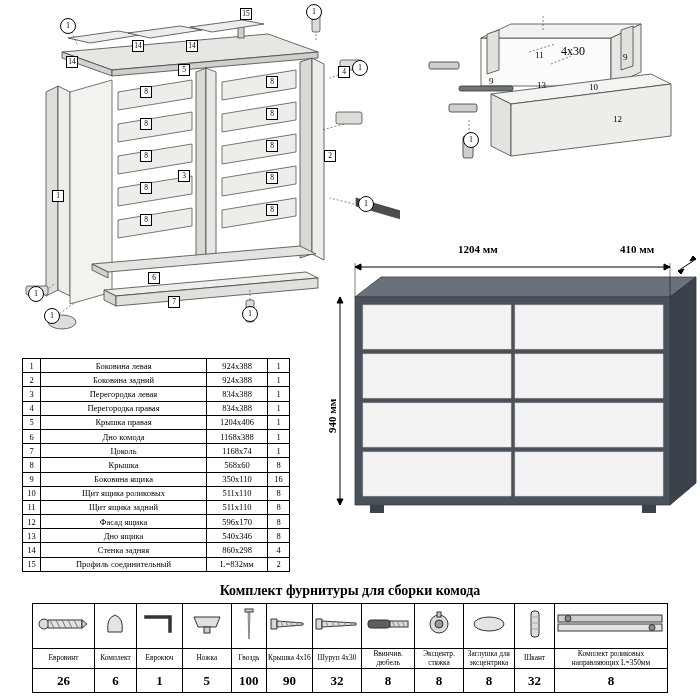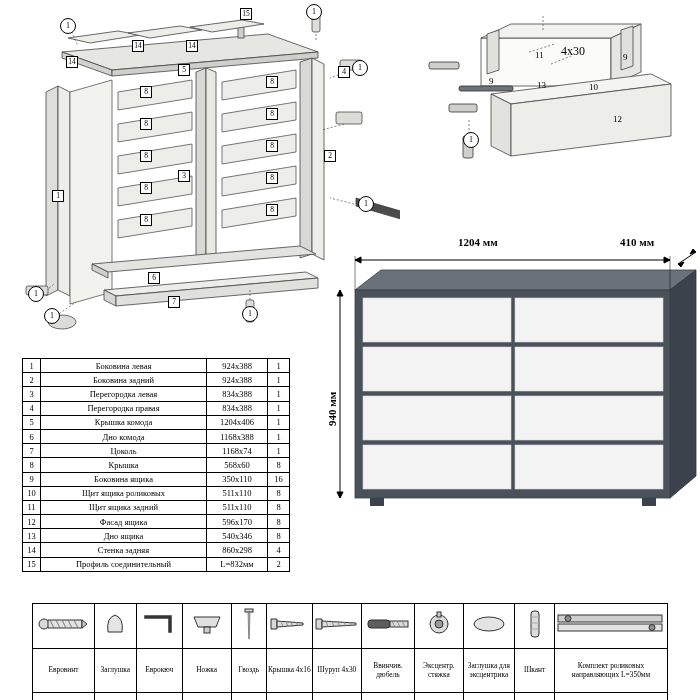--- a/index.html
+++ b/index.html
@@ -39,21 +39,21 @@
     font-size:7.5px;
     line-height:9px;
     text-align:center;
     width:10px;height:10px;
   }
 
   
   #drawer{position:absolute;left:425px;top:8px;width:270px;height:165px;}
 
   
-  #chest{position:absolute;left:330px;top:246px;width:370px;height:300px;}
+  #chest{position:absolute;left:330px;top:253px;width:370px;height:300px;}
 
   
   #parts{
     position:absolute;left:22px;top:358px;width:268px;
     border-collapse:collapse;
     font-size:8.5px;
     font-family:"Liberation Serif", serif;
   }
   #parts td{
     border:1px solid #000;
@@ -71,21 +71,21 @@
     position:absolute;left:0;top:583px;width:700px;text-align:center;
     font-size:14px;font-weight:bold;
   }
   #kit{
     position:absolute;left:32px;top:603px;width:636px;
     border-collapse:collapse;
     font-family:"Liberation Serif", serif;
   }
   #kit td{border:1px solid #000;text-align:center;}
   #kit tr.pic td{height:42px;vertical-align:middle;}
-  #kit tr.nm td{height:19px;font-size:7.4px;line-height:8.4px;padding:12px 1px;}
+  #kit tr.nm td{height:19px;font-size:7.4px;line-height:8.4px;padding:0 1px;}
   #kit tr.qt td{height:21px;font-size:13px;font-weight:bold;}
 
   .dimtext{position:absolute;font-size:11px;font-weight:bold;}
   .vert{transform:rotate(-90deg);transform-origin:left top;}
 </style>
 </head>
 <body>
 
 <div class="stage">
 
@@ -298,21 +298,21 @@
           <td class="qty">1</td>
         </tr>
       <tr>
           <td class="n">4</td>
           <td class="nm">Перегородка правая</td>
           <td class="dim">834x388</td>
           <td class="qty">1</td>
         </tr>
       <tr>
           <td class="n">5</td>
-          <td class="nm">Крышка комода</td>
+          <td class="nm">Крышка правая</td>
           <td class="dim">1204x406</td>
           <td class="qty">1</td>
         </tr>
       <tr>
           <td class="n">6</td>
           <td class="nm">Дно комода</td>
           <td class="dim">1168x388</td>
           <td class="qty">1</td>
         </tr>
       <tr>
@@ -365,20 +365,21 @@
         </tr>
       <tr>
           <td class="n">15</td>
           <td class="nm">Профиль соединительный</td>
           <td class="dim">L=832мм</td>
           <td class="qty">2</td>
         </tr>
     </tbody>
   </table>
 
+  <div id="kit-title">Комплект фурнитуры для сборки комода</div>
 
   <table id="kit">
     <tbody>
         <tr class="pic">
       <td style="width:62px">
         <svg width="50" height="18" viewBox="0 0 50 18">
           <circle cx="6" cy="9" r="5" fill="#d9d9d9" stroke="#333"></circle>
           <rect x="10" y="5" width="34" height="8" fill="#e2e2e2" stroke="#333"></rect>
           <path d="M12 5 l4 8 M18 5 l4 8 M24 5 l4 8 M30 5 l4 8 M36 5 l4 8" stroke="#777" fill="none"></path>
           <polygon points="44,5 49,9 44,13" fill="#d0d0d0" stroke="#333"></polygon>
@@ -449,39 +450,39 @@
         <svg width="110" height="26" viewBox="0 0 110 26">
           <rect x="2" y="4" width="104" height="7" fill="#cfcfcf" stroke="#333"></rect>
           <rect x="2" y="13" width="104" height="7" fill="#e2e2e2" stroke="#333"></rect>
           <circle cx="12" cy="7.5" r="3" fill="#8e8e8e" stroke="#333"></circle>
           <circle cx="96" cy="16.5" r="3" fill="#8e8e8e" stroke="#333"></circle>
         </svg>
       </td>
     </tr>
     <tr class="nm">
       <td>Евровинт</td>
-      <td>Заглушка</td>
+      <td>Комплект</td>
       <td>Еврокюч</td>
       <td>Ножка</td>
       <td>Гвоздь</td>
       <td>Крышка 4х16</td>
       <td>Шуруп 4х30</td>
       <td>Ввинчив. дюбель</td>
       <td>Эксцентр. стяжка</td>
       <td>Заглушка для эксцентрика</td>
       <td>Шкант</td>
       <td>Комплект роликовых направляющих L=350мм</td>
     </tr>
     <tr class="qt">
       <td>26</td>
       <td>6</td>
       <td>1</td>
       <td>5</td>
       <td>100</td>
-      <td>35</td>
+      <td>90</td>
       <td>32</td>
       <td>8</td>
       <td>8</td>
       <td>8</td>
       <td>32</td>
       <td>8</td>
     </tr>
   </tbody>
     </table>
 

